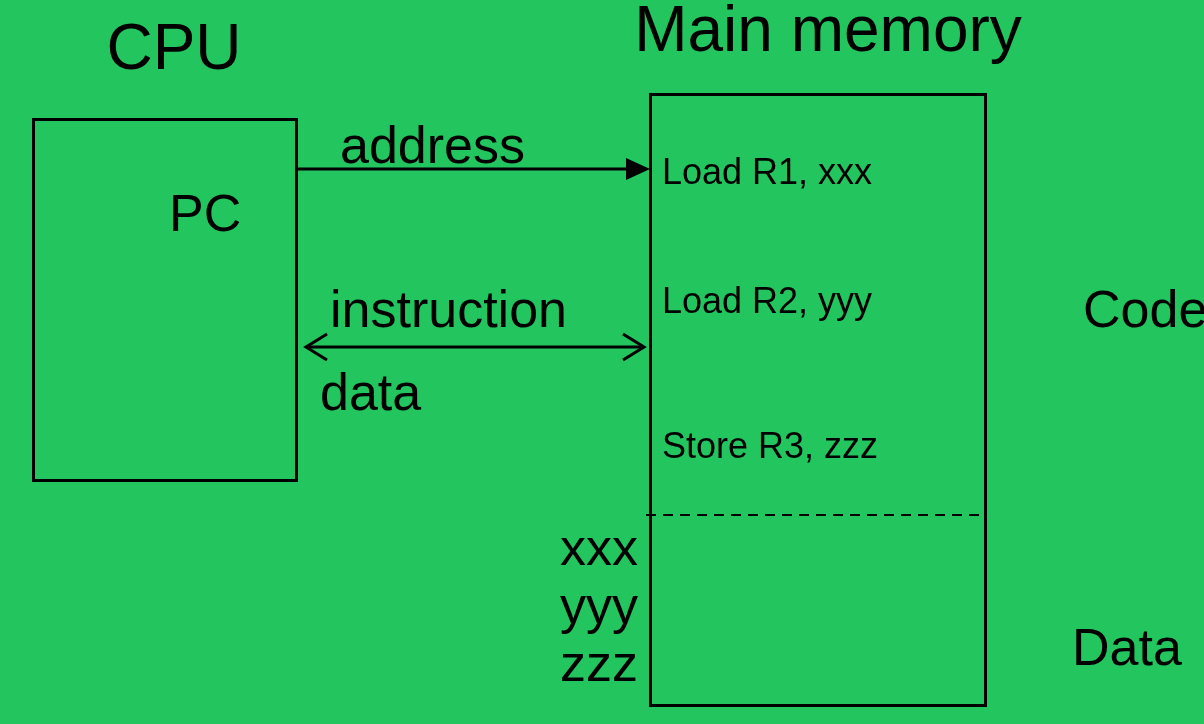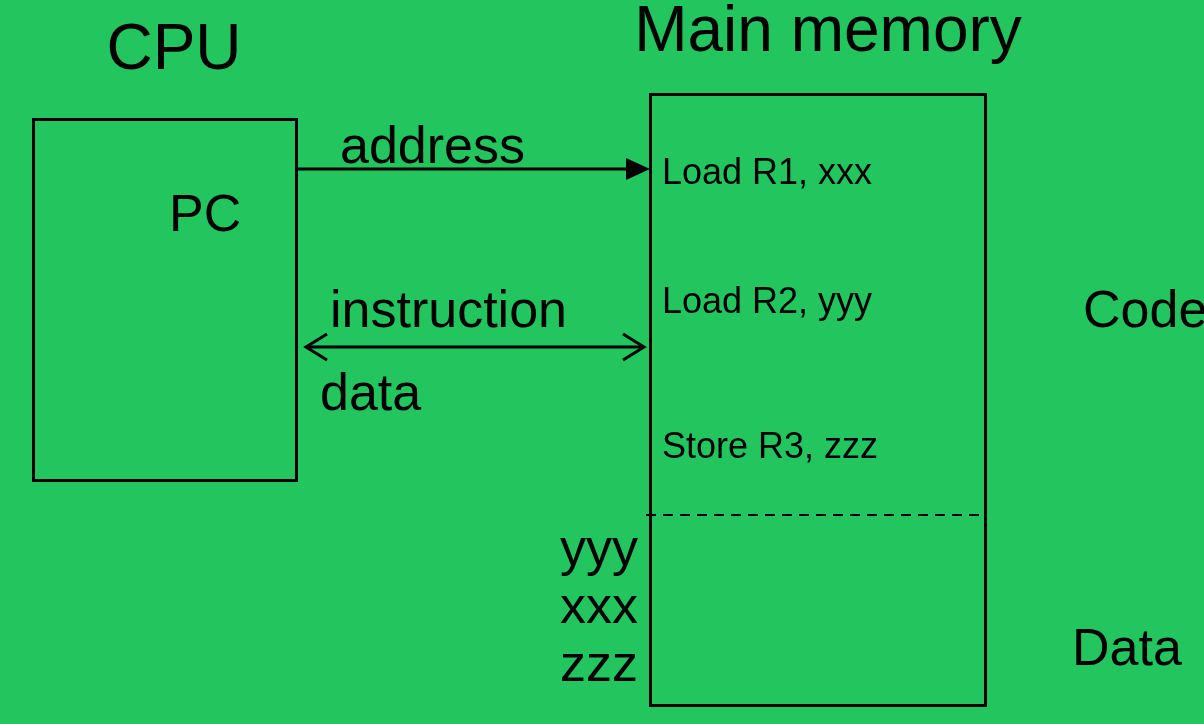--- a/index.html
+++ b/index.html
@@ -88,21 +88,21 @@
 
   <div class="abs label centered" style="left:340px; top:118px; width:242px;">address</div>
   <div class="abs label centered" style="left:330px; top:282px; width:340px;">instruction</div>
   <div class="abs label centered" style="left:320px; top:365px; width:290px;">data</div>
 
   <div class="instr" style="top:148px;">Load R1, xxx</div>
   <div class="instr" style="top:241px;margin-top:36px;">Load R2, yyy</div>
   <div class="instr" style="top:422px;">Store R3, zzz</div>
 
   <div class="data-slots">
+    <div>xxx</div>
     <div>yyy</div>
-    <div>xxx</div>
     <div>zzz</div>
   </div>
 
   <div class="abs label" style="left:1063px; top:282px;margin-left:20px;">Code</div>
   <div class="abs label" style="left:1072px; top:620px;">Data</div>
 
 </div>
 
 </body></html>

